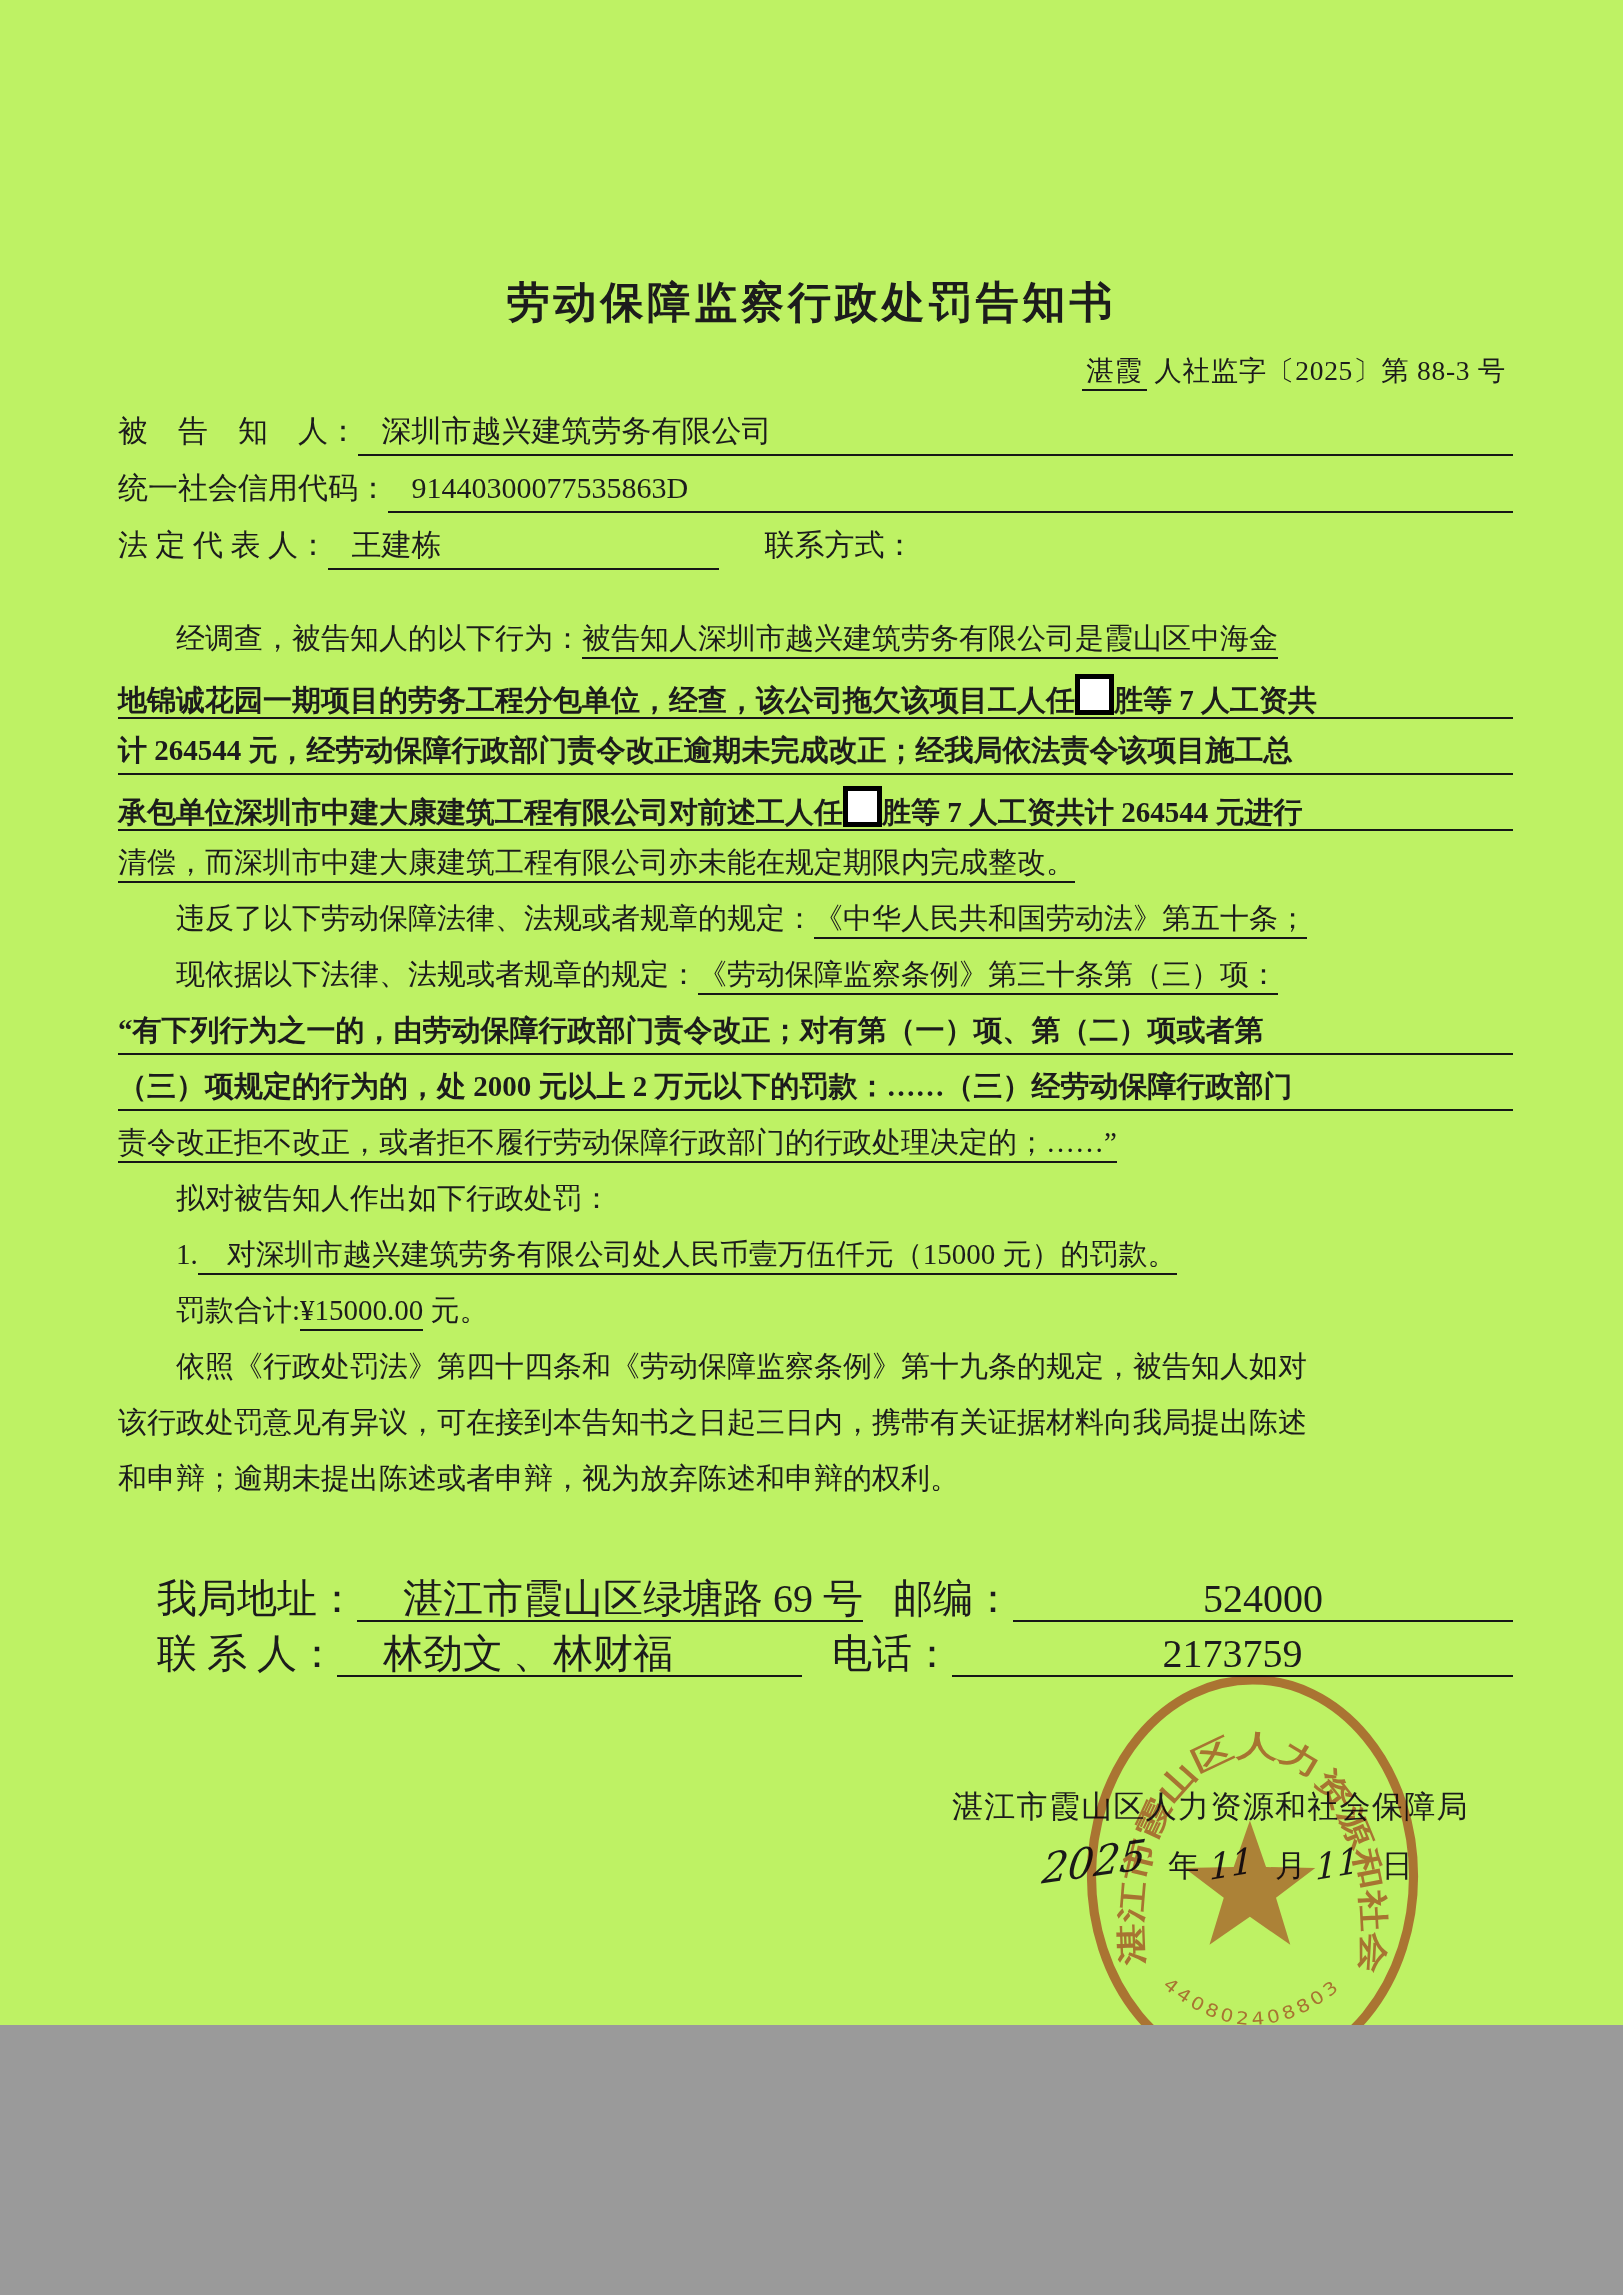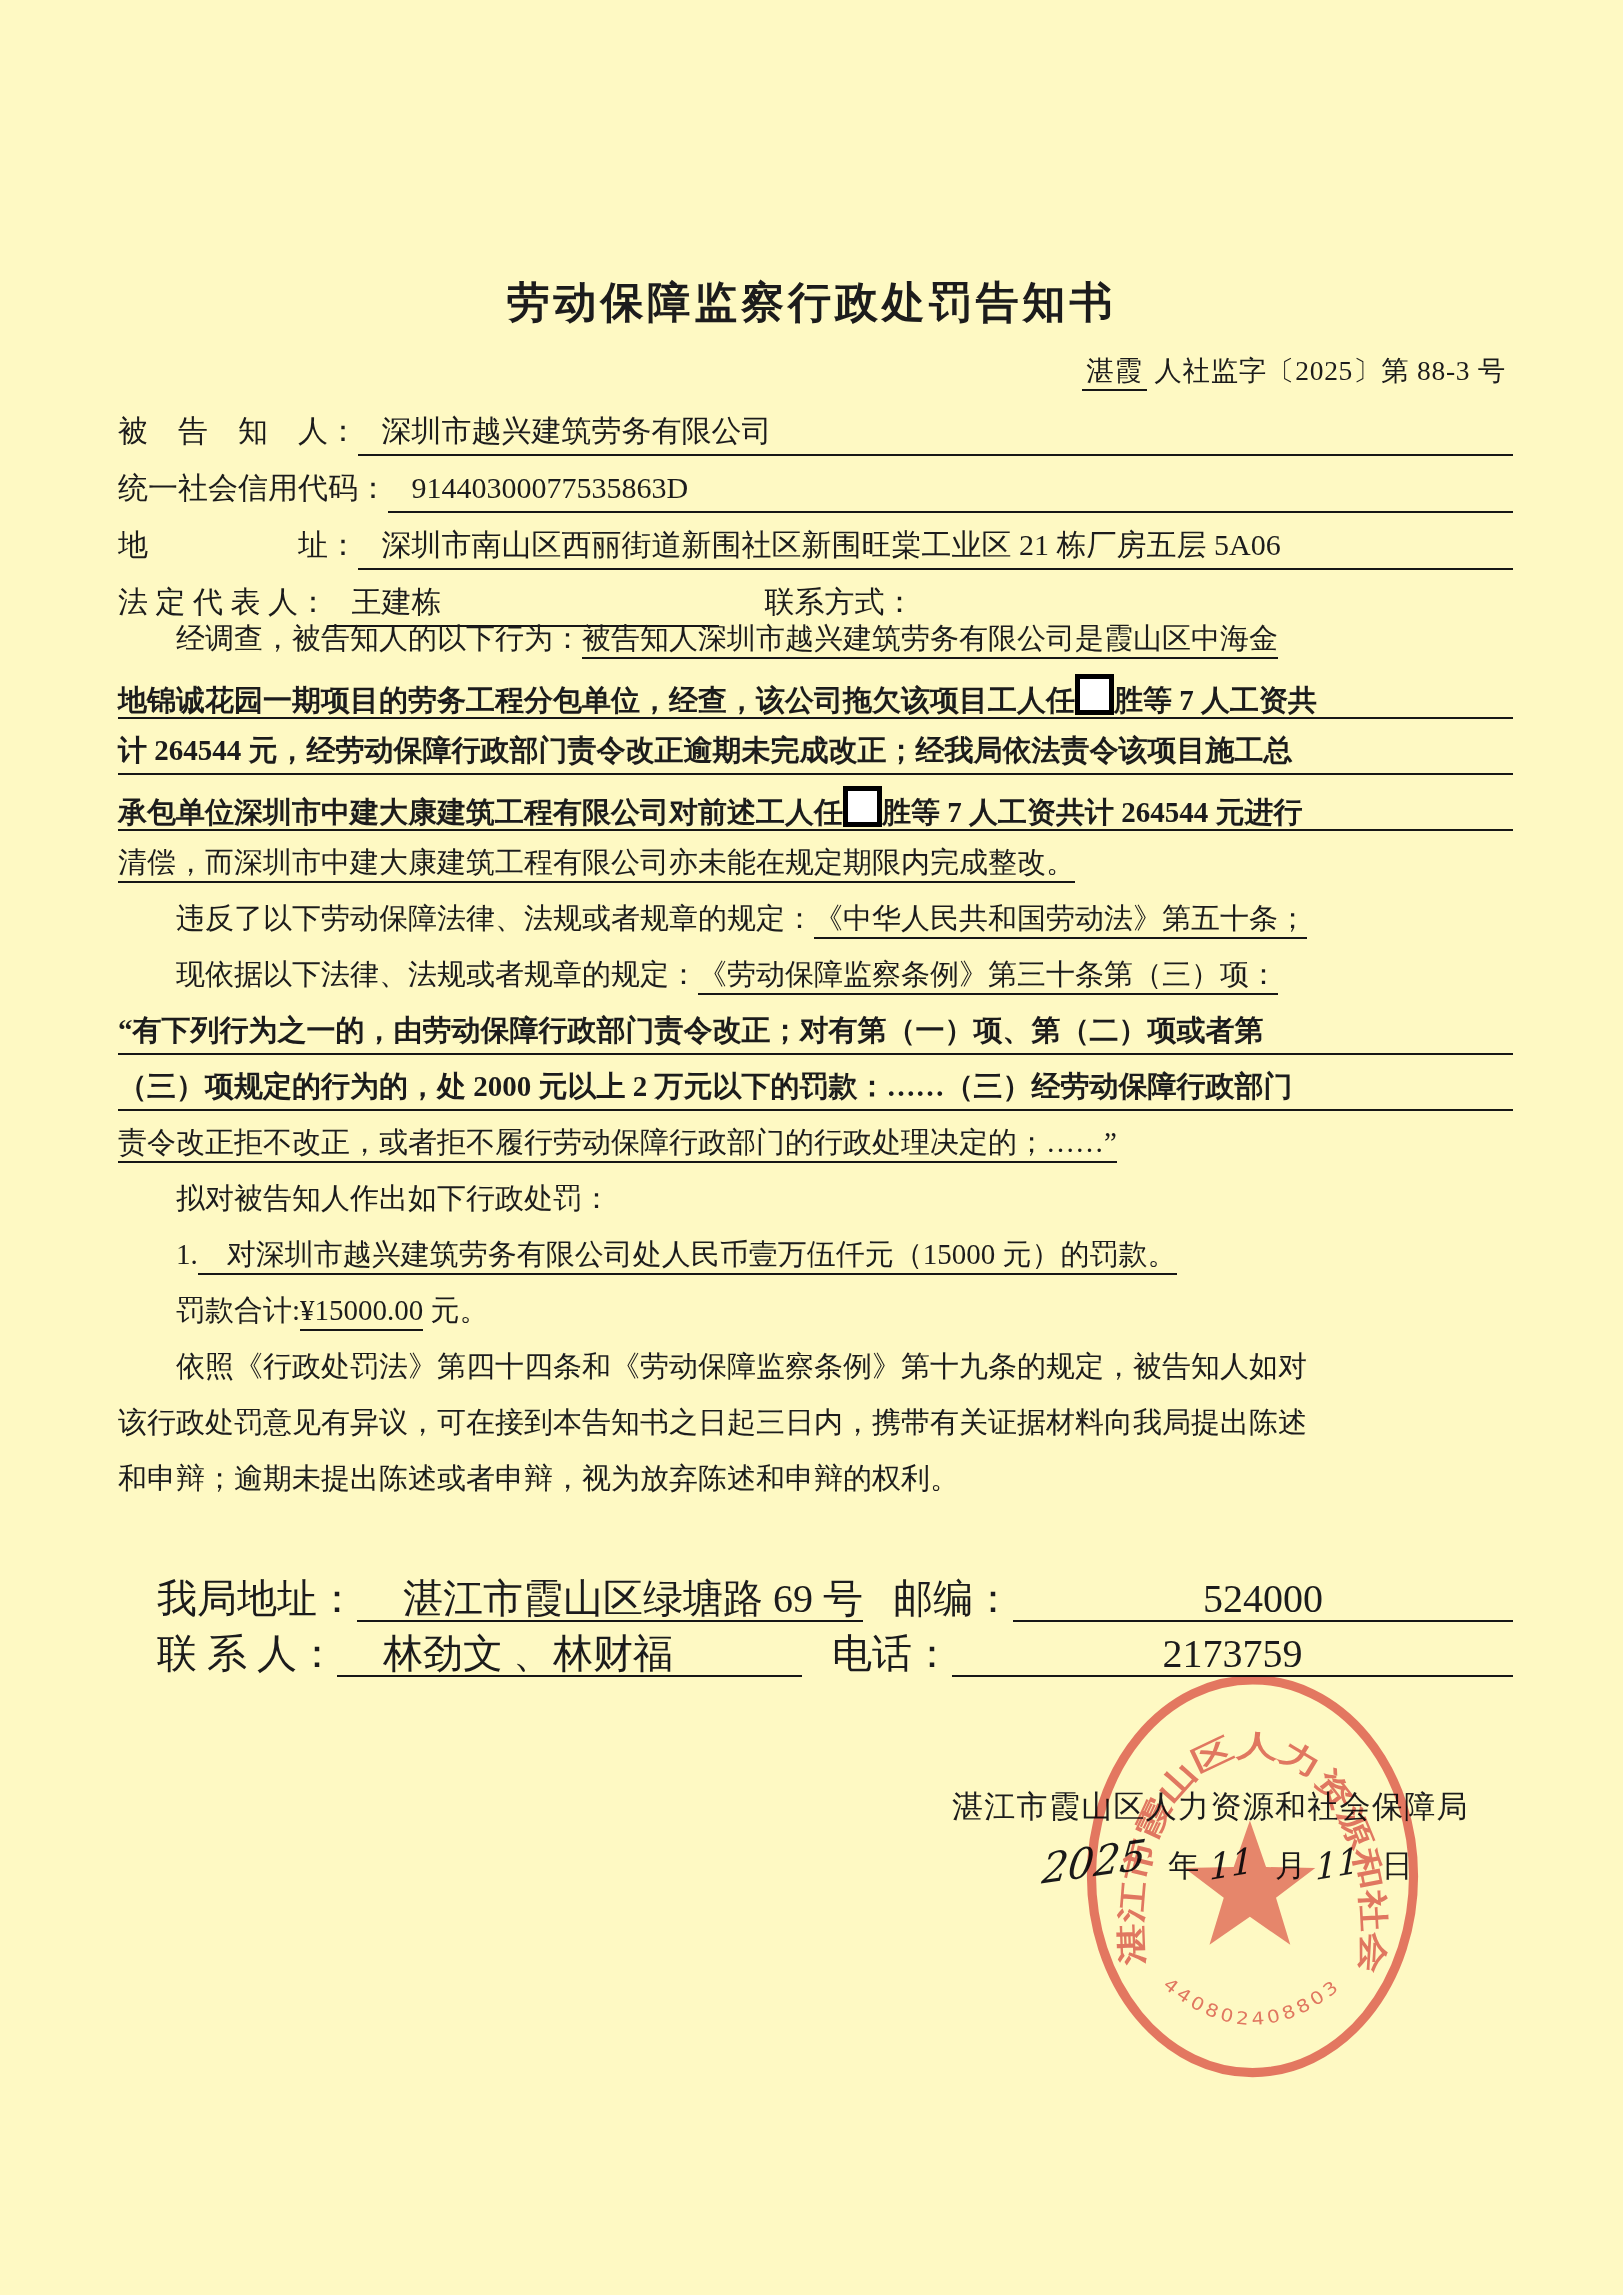--- a/index.html
+++ b/index.html
@@ -1,19 +1,19 @@
 <!DOCTYPE html>
 <html style="font-size:10.5px"><head>
 <meta charset="utf-8">
 <style>
   html,body{margin:0;padding:0;background:#9a9a9a;}
   .page{
     position:relative;
-    width:1623px;height:2295px;
-    background:#fef9c3;
+    width:1623px;height:2025px;
+    background:#bef264;
     font-family:"Liberation Serif","DejaVu Serif",serif;
     color:#1c1c1c;
     overflow:hidden;
   }
   .abs{position:absolute;}
   
   .title{
     top:274px;left:0;width:1623px;
     text-align:center;
     font-size:43px;font-weight:bold;
@@ -71,24 +71,20 @@
   <div class="abs fields">
     <div class="frow">
       <span class="flabel">被　告　知　人：</span>
       <span class="fval grow">深圳市越兴建筑劳务有限公司</span>
     </div>
     <div class="frow">
       <span class="flabel">统一社会信用代码：</span>
       <span class="fval grow">91440300077535863D</span>
     </div>
     <div class="frow">
-      <span class="flabel">地　　　　　址：</span>
-      <span class="fval grow">深圳市南山区西丽街道新围社区新围旺棠工业区 21 栋厂房五层 5A06</span>
-    </div>
-    <div class="frow">
       <span class="flabel">法 定 代 表 人：</span>
       <span class="fval short">王建栋</span>
       <span class="flabel flabel2">联系方式：</span>
     </div>
   </div>
 
   <div class="abs body">
     <div class="bl"><span class="indent"></span><span>经调查，被告知人的以下行为：</span><span class="u">被告知人深圳市越兴建筑劳务有限公司是霞山区中海金</span></div>
     <div class="bl full"><span>地锦诚花园一期项目的劳务工程分包单位，经查，该公司拖欠该项目工人任</span><span class="redact char"></span><span>胜等 7 人工资共</span></div>
     <div class="bl full"><span>计 264544 元，经劳动保障行政部门责令改正逾期未完成改正；经我局依法责令该项目施工总</span></div>

